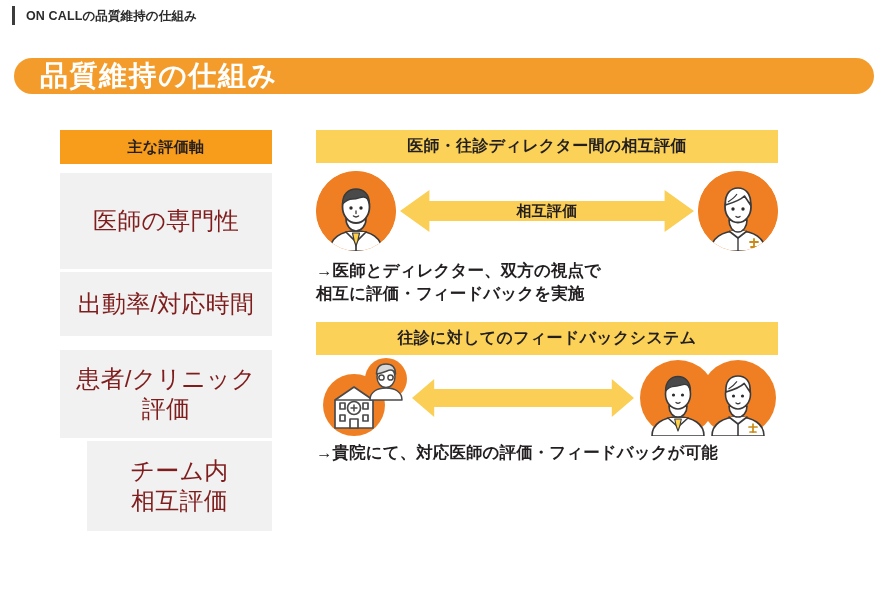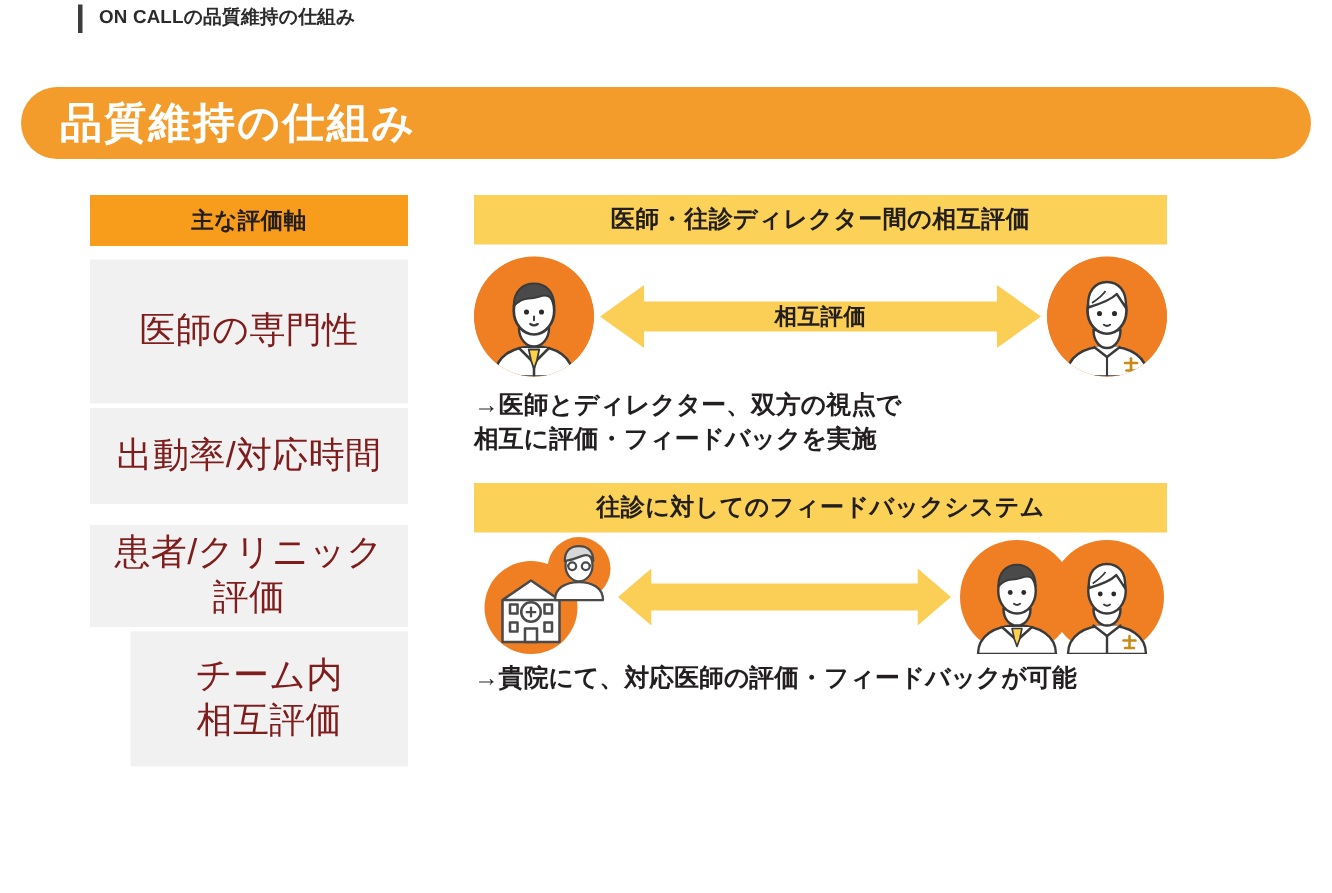--- a/index.html
+++ b/index.html
@@ -17,23 +17,22 @@
     color: #231f20;
     -webkit-font-smoothing: antialiased;
   }
 
   
   .eyebrow {
     position: absolute;
     top: 3px;
     left: 12px;
     display: flex;
-    align-items: flex-start;
+    align-items: flex-end;
     height: 22px;
-    margin-left: 40px;
   }
   .eyebrow-bar {
     width: 3px;
     height: 19px;
     background: #3c3c3c;
     margin-right: 11px;
     flex: 0 0 auto;
   }
   .eyebrow-text {
     font-size: 12.5px;
@@ -42,21 +41,21 @@
     color: #2b2b2b;
     white-space: nowrap;
   }
 
   
   .title-pill {
     position: absolute;
     left: 14px;
     top: 58px;
     width: 860px;
-    height: 48px;
+    height: 36px;
     background: #F39C2B;
     border-radius: 25px;
     display: flex;
     align-items: center;
   }
   .title-pill-text {
     color: #ffffff;
     font-size: 28px;
     font-weight: 700;
     letter-spacing: .055em;
@@ -190,21 +189,21 @@
   </div>
 
   <div class="axis-cell" style="height:96px;">
     <span class="axis-cell-text">医師の専門性</span>
   </div>
 
   <div class="axis-cell gap-after" style="height:64px;">
     <span class="axis-cell-text">出動率/対応時間</span>
   </div>
 
-  <div class="axis-cell" style="height:68px;">
+  <div class="axis-cell" style="height:88px;">
     <span class="axis-cell-text">患者/クリニック
 評価</span>
   </div>
 
   <div class="axis-cell" style="height:90px;margin-left:27px;">
     <span class="axis-cell-text">チーム内
 相互評価</span>
   </div>
 
 </div>

